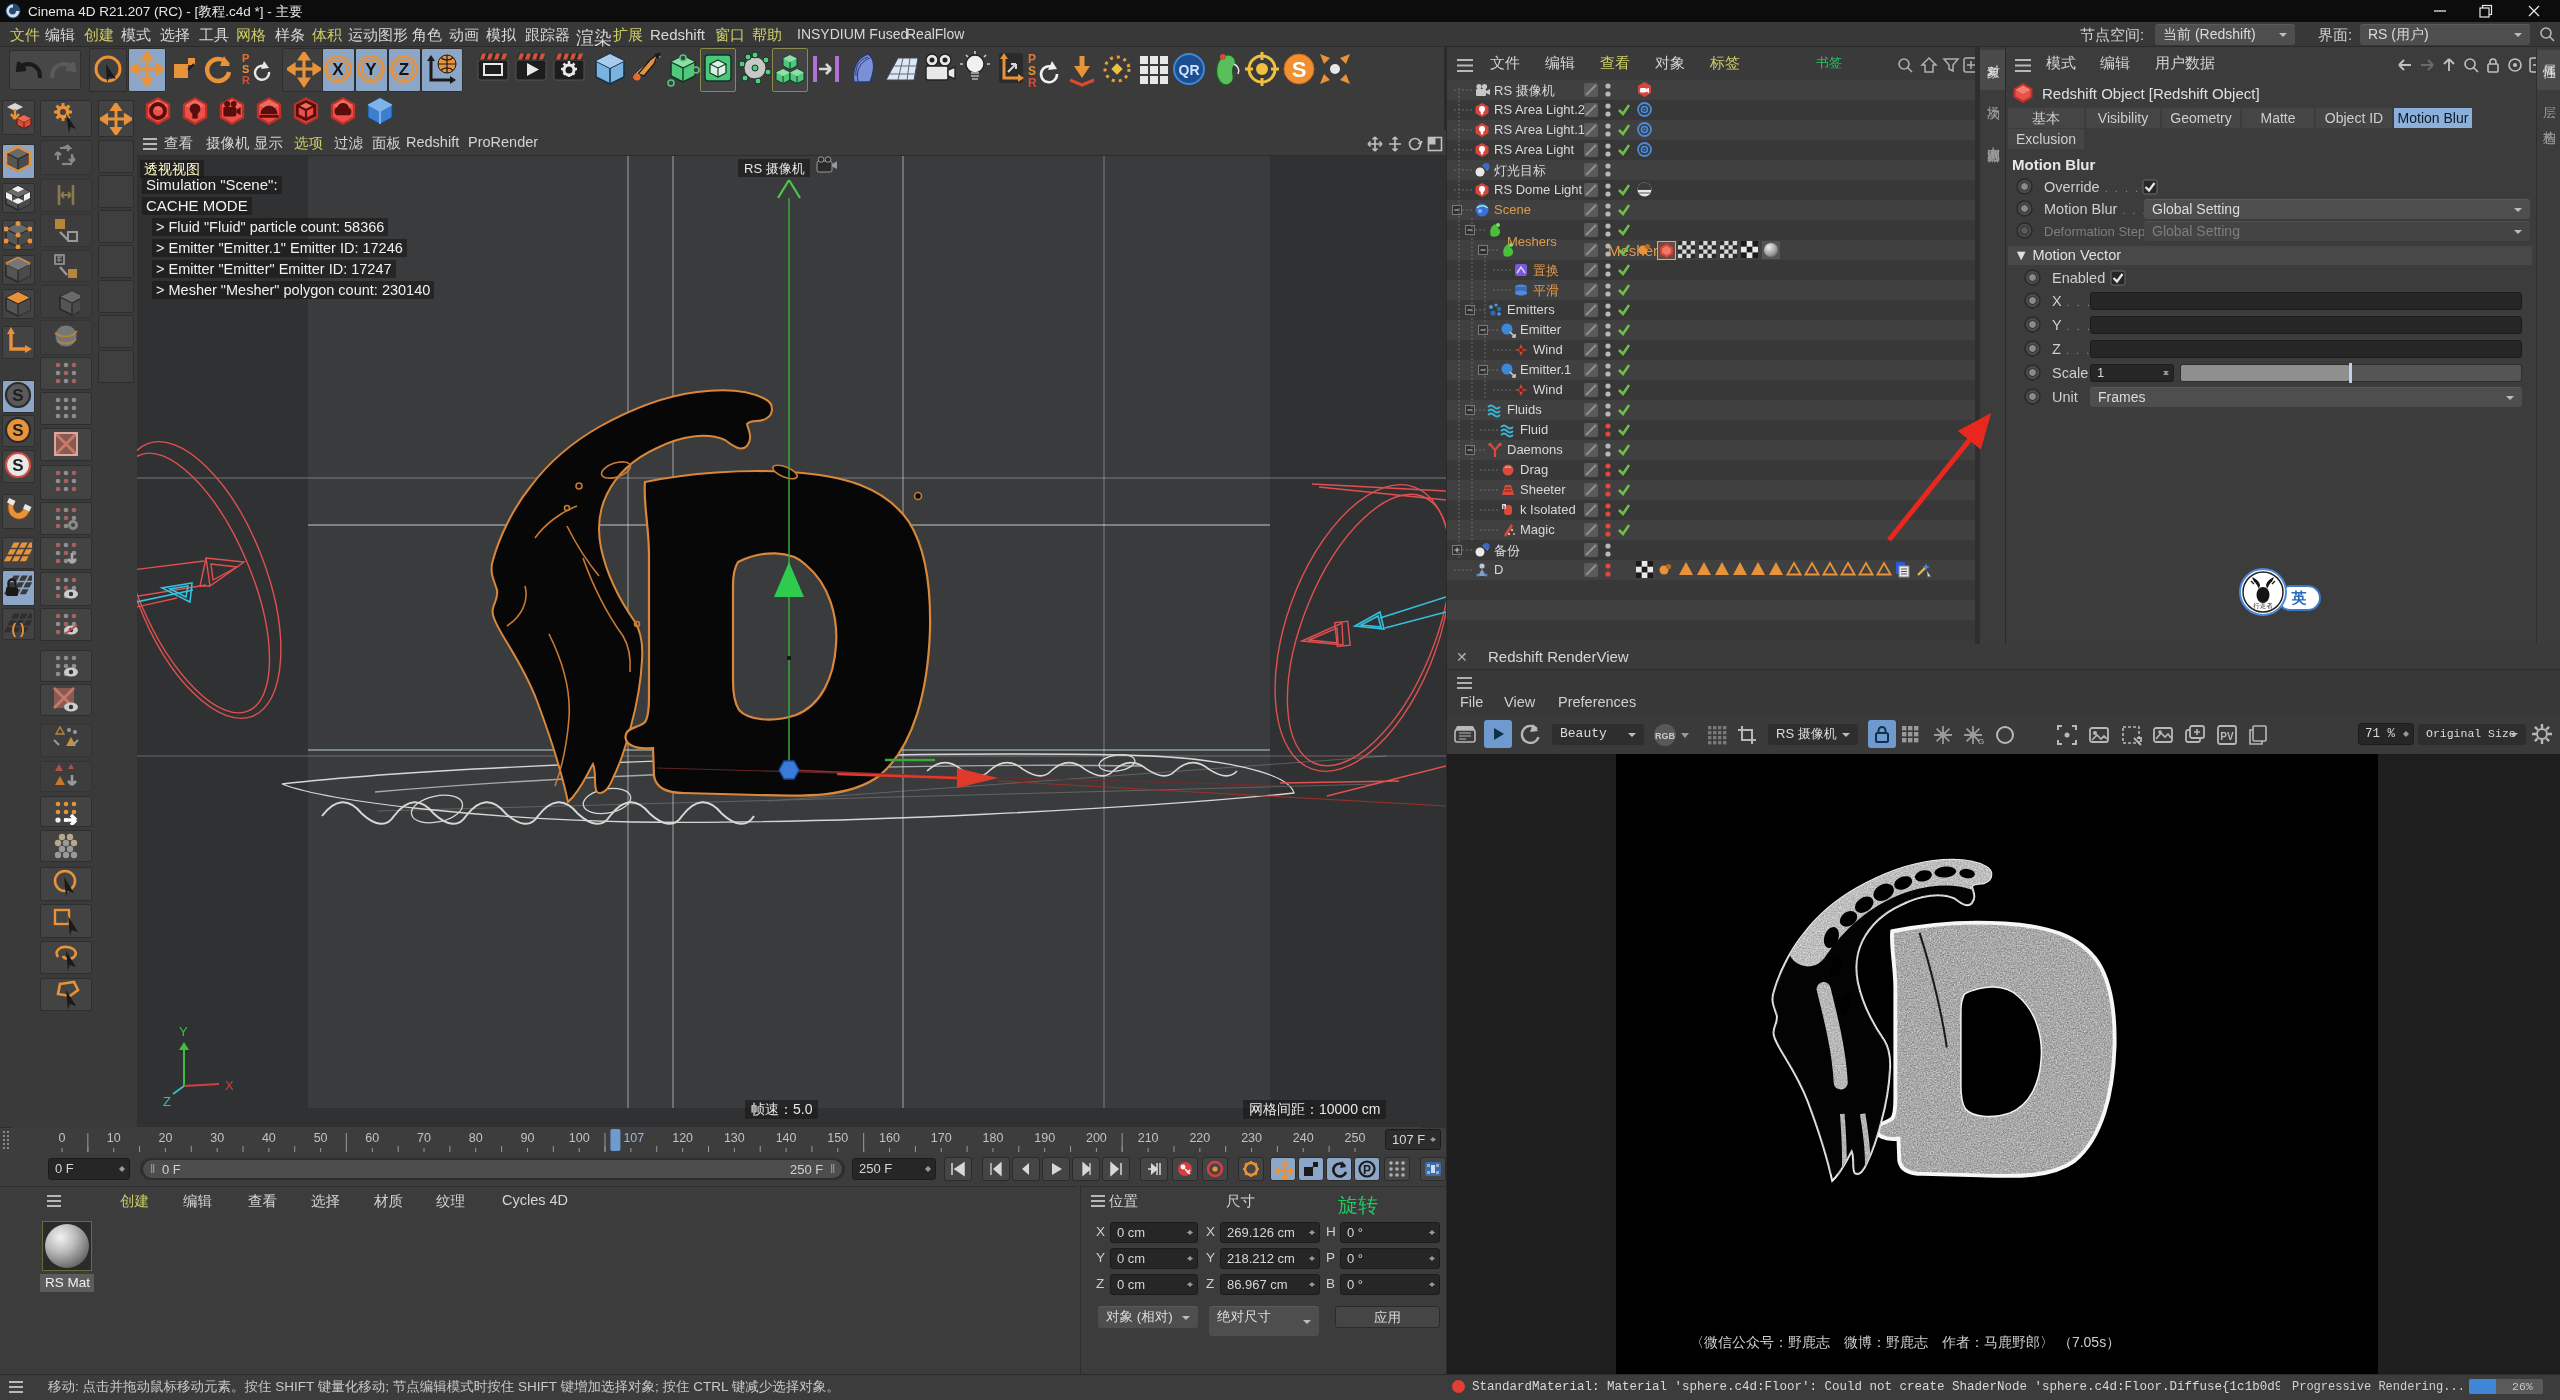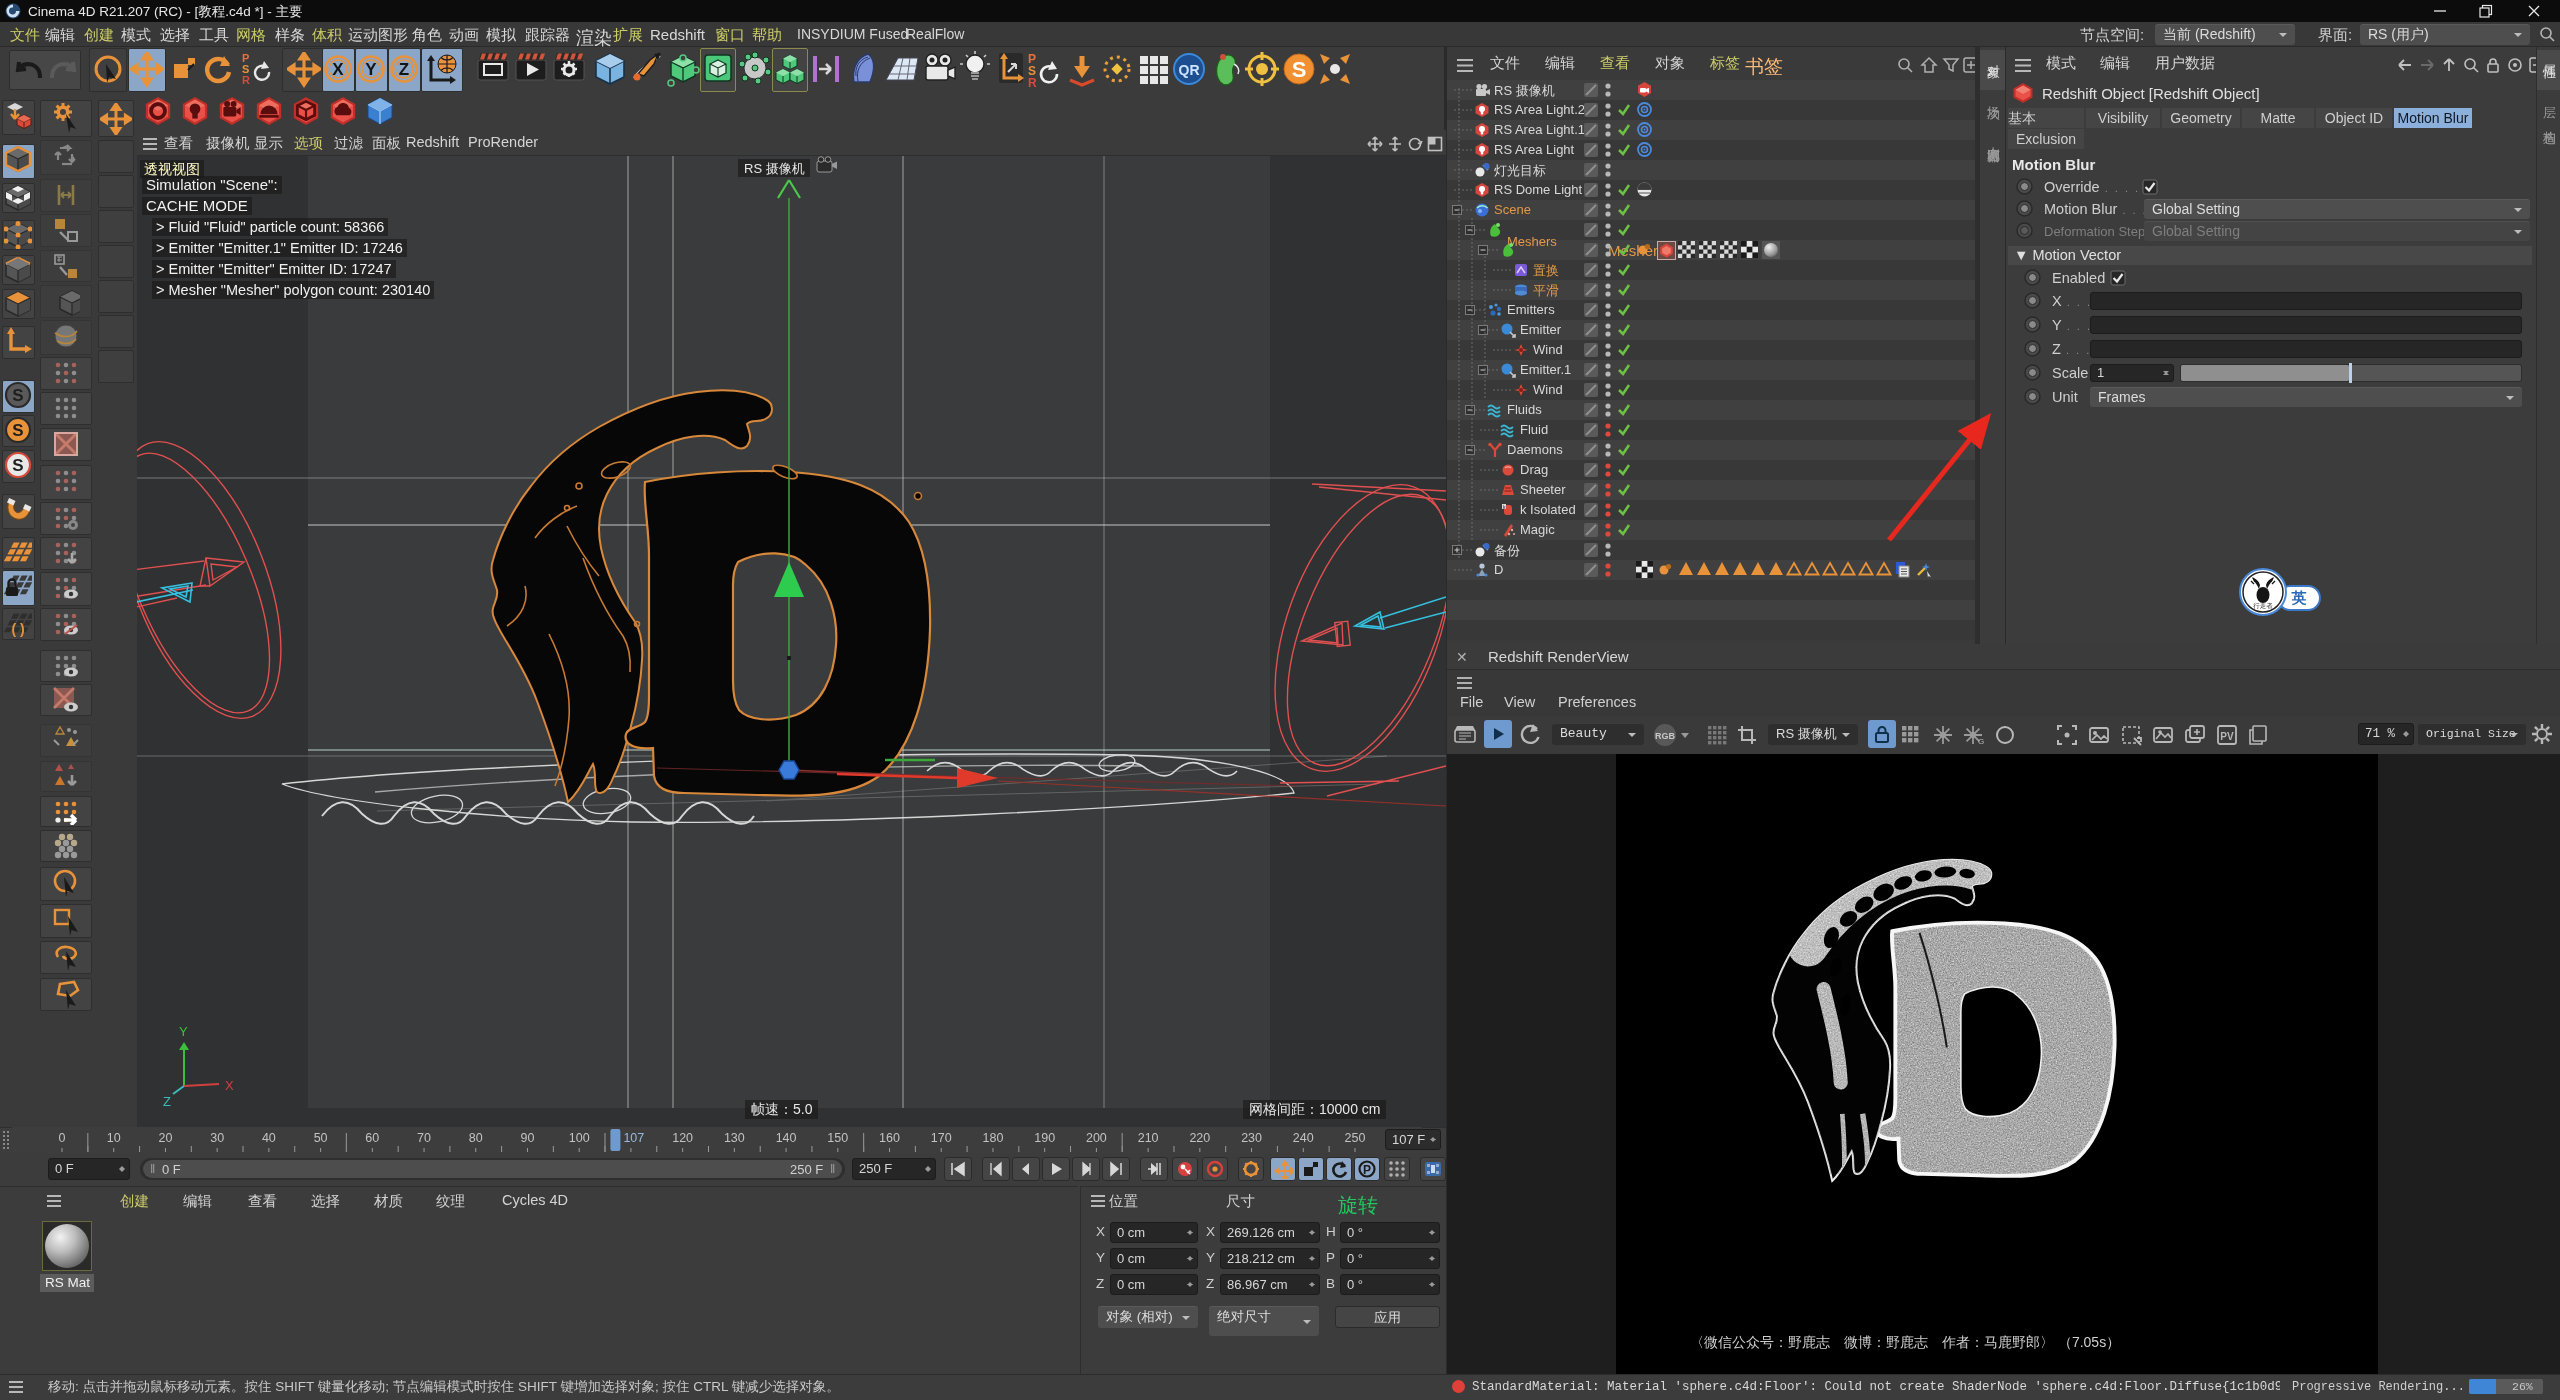--- a/index.html
+++ b/index.html
@@ -1141,21 +1141,21 @@
 <div class="tx" style="left:48px;top:1378px;font-size:13.5px;color:#c8c8c8">移动: 点击并拖动鼠标移动元素。按住 SHIFT 键量化移动; 节点编辑模式时按住 SHIFT 键增加选择对象; 按住 CTRL 键减少选择对象。</div>
 <div class="ab" style="left:1447px;top:47px;width:558px;height:597px;background:#3a3a3a"></div>
 <svg class="ab" style="left:1456px;top:56px;" width="20" height="18" viewBox="0 0 20 18">
       <path d="M1 4 H17 M1 9.5 H17 M1 15 H17" stroke="#b8b8b8" stroke-width="2.2"></path>
     </svg>
 <div class="tx" style="left:1490px;top:54px;font-size:15px;color:#d4d4d4">文件</div>
 <div class="tx" style="left:1545px;top:54px;font-size:15px;color:#d4d4d4">编辑</div>
 <div class="tx" style="left:1600px;top:54px;font-size:15px;color:#cdcd68">查看</div>
 <div class="tx" style="left:1655px;top:54px;font-size:15px;color:#d4d4d4">对象</div>
 <div class="tx" style="left:1710px;top:54px;font-size:15px;color:#cdcd68">标签</div>
-<div class="tx" style="left:1745px;top:54px;font-size:19px;color:#fdba74">书签</div>
+<div class="tx" style="left:1816px;top:54px;font-size:13px;color:#22c55e">书签</div>
 <svg class="ab" style="left:1896px;top:56px;" width="18" height="18" viewBox="0 0 18 18">
       <circle cx="8" cy="8" r="5" fill="none" stroke="#b0b0b0" stroke-width="1.6"></circle>
       <path d="M11.5 11.5 L16 16" stroke="#b0b0b0" stroke-width="1.6"></path>
     </svg>
 <svg class="ab" style="left:1920px;top:56px;" width="18" height="18" viewBox="0 0 18 18">
       <path d="M9 2 L16 9 L13 9 L13 16 L5 16 L5 9 L2 9 Z" fill="none" stroke="#b0b0b0" stroke-width="1.5"></path>
     </svg>
 <svg class="ab" style="left:1942px;top:56px;" width="18" height="18" viewBox="0 0 18 18">
       <path d="M2 3 H16 L11 9 V15 L7 13 V9 Z" fill="none" stroke="#b0b0b0" stroke-width="1.5"></path>
     </svg>
@@ -1899,21 +1899,21 @@
 <svg class="ab" style="left:2528px;top:56px;" width="18" height="18" viewBox="0 0 18 18">
       <rect x="2" y="2" width="14" height="14" rx="2" fill="none" stroke="#c0c0c0" stroke-width="1.5"></rect>
       <path d="M9 5 V13 M5 9 H13" stroke="#c0c0c0" stroke-width="1.5"></path>
     </svg>
 <svg class="ab" style="left:2012px;top:82px;" width="22" height="22" viewBox="0 0 22 22">
       <path d="M11 1 L20.5 6.5 L20.5 15.5 L11 21 L1.5 15.5 L1.5 6.5Z" fill="#c22f28"></path>
       <path d="M11 3.5 L18.5 7.8 L18.5 14.2 L11 18.5 L3.5 14.2 L3.5 7.8Z" fill="#e85048"></path>
       <path d="M11 3.5 L18.5 7.8 L11 12 L3.5 7.8Z" fill="#f08074"></path>
     </svg>
 <div class="tx" style="left:2042px;top:85px;font-size:15px;color:#e0e0e0">Redshift Object [Redshift Object]</div>
-<div class="ab" style="left:2008px;top:108px;width:76px;height:20px;background:#454545;color:#cfcfcf;font-size:14px;text-align:left;line-height:20px">基本</div>
+<div class="ab" style="left:2008px;top:108px;width:76px;height:20px;background:#454545;color:#cfcfcf;font-size:14px;text-align:center;line-height:20px">基本</div>
 <div class="ab" style="left:2086px;top:108px;width:74px;height:20px;background:#454545;color:#cfcfcf;font-size:14px;text-align:center;line-height:20px">Visibility</div>
 <div class="ab" style="left:2162px;top:108px;width:78px;height:20px;background:#454545;color:#cfcfcf;font-size:14px;text-align:center;line-height:20px">Geometry</div>
 <div class="ab" style="left:2242px;top:108px;width:72px;height:20px;background:#454545;color:#cfcfcf;font-size:14px;text-align:center;line-height:20px">Matte</div>
 <div class="ab" style="left:2316px;top:108px;width:76px;height:20px;background:#454545;color:#cfcfcf;font-size:14px;text-align:center;line-height:20px">Object ID</div>
 <div class="ab" style="left:2394px;top:108px;width:78px;height:20px;background:#8cb0dc;color:#101826;font-size:14px;text-align:center;line-height:20px">Motion Blur</div>
 <div class="ab" style="left:2008px;top:129px;width:76px;height:20px;background:#454545;color:#cfcfcf;font-size:14px;text-align:center;line-height:20px">Exclusion</div>
 <div class="tx" style="left:2012px;top:156px;font-size:15px;font-weight:bold;color:#e8e8e8">Motion Blur</div>
 <svg class="ab" style="left:2016px;top:178px;" width="17" height="17" viewBox="0 0 17 17">
       <circle cx="8.5" cy="8.5" r="7.5" fill="#4a4a4a" stroke="#2a2a2a" stroke-width="1.5"></circle>
       <circle cx="8.5" cy="8.5" r="4" fill="#8a8a8a" stroke="#2a2a2a"></circle>

